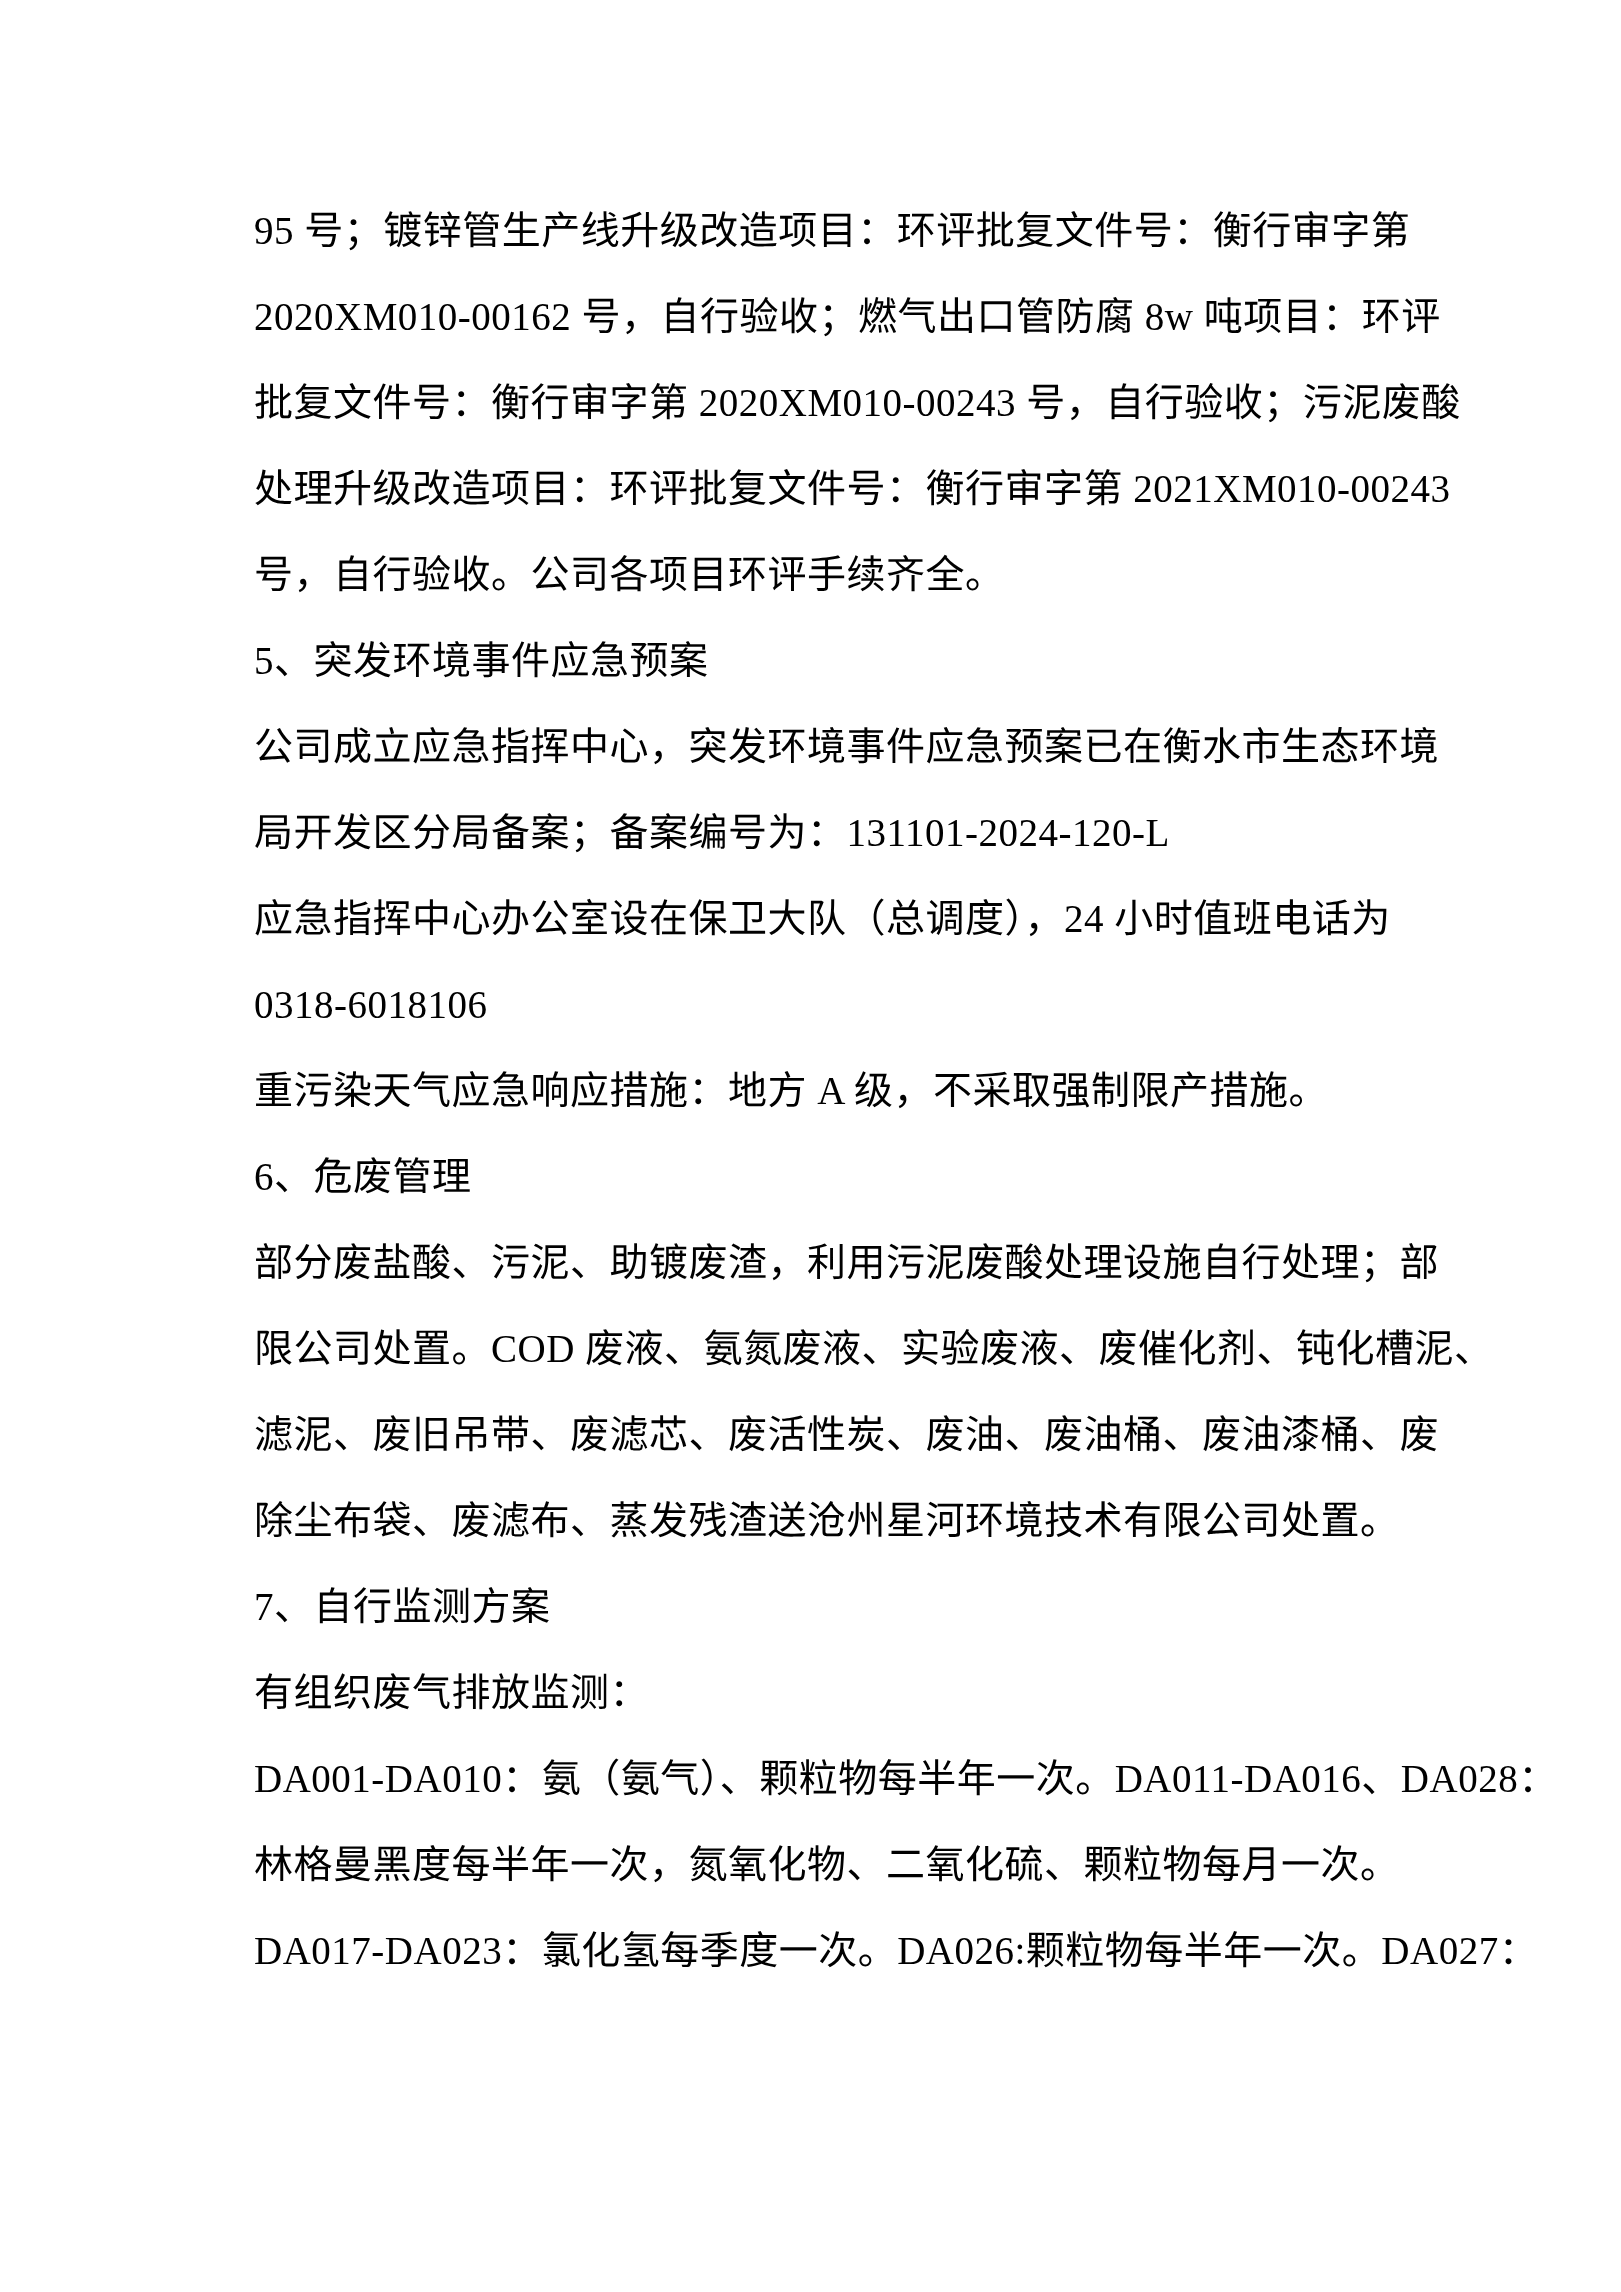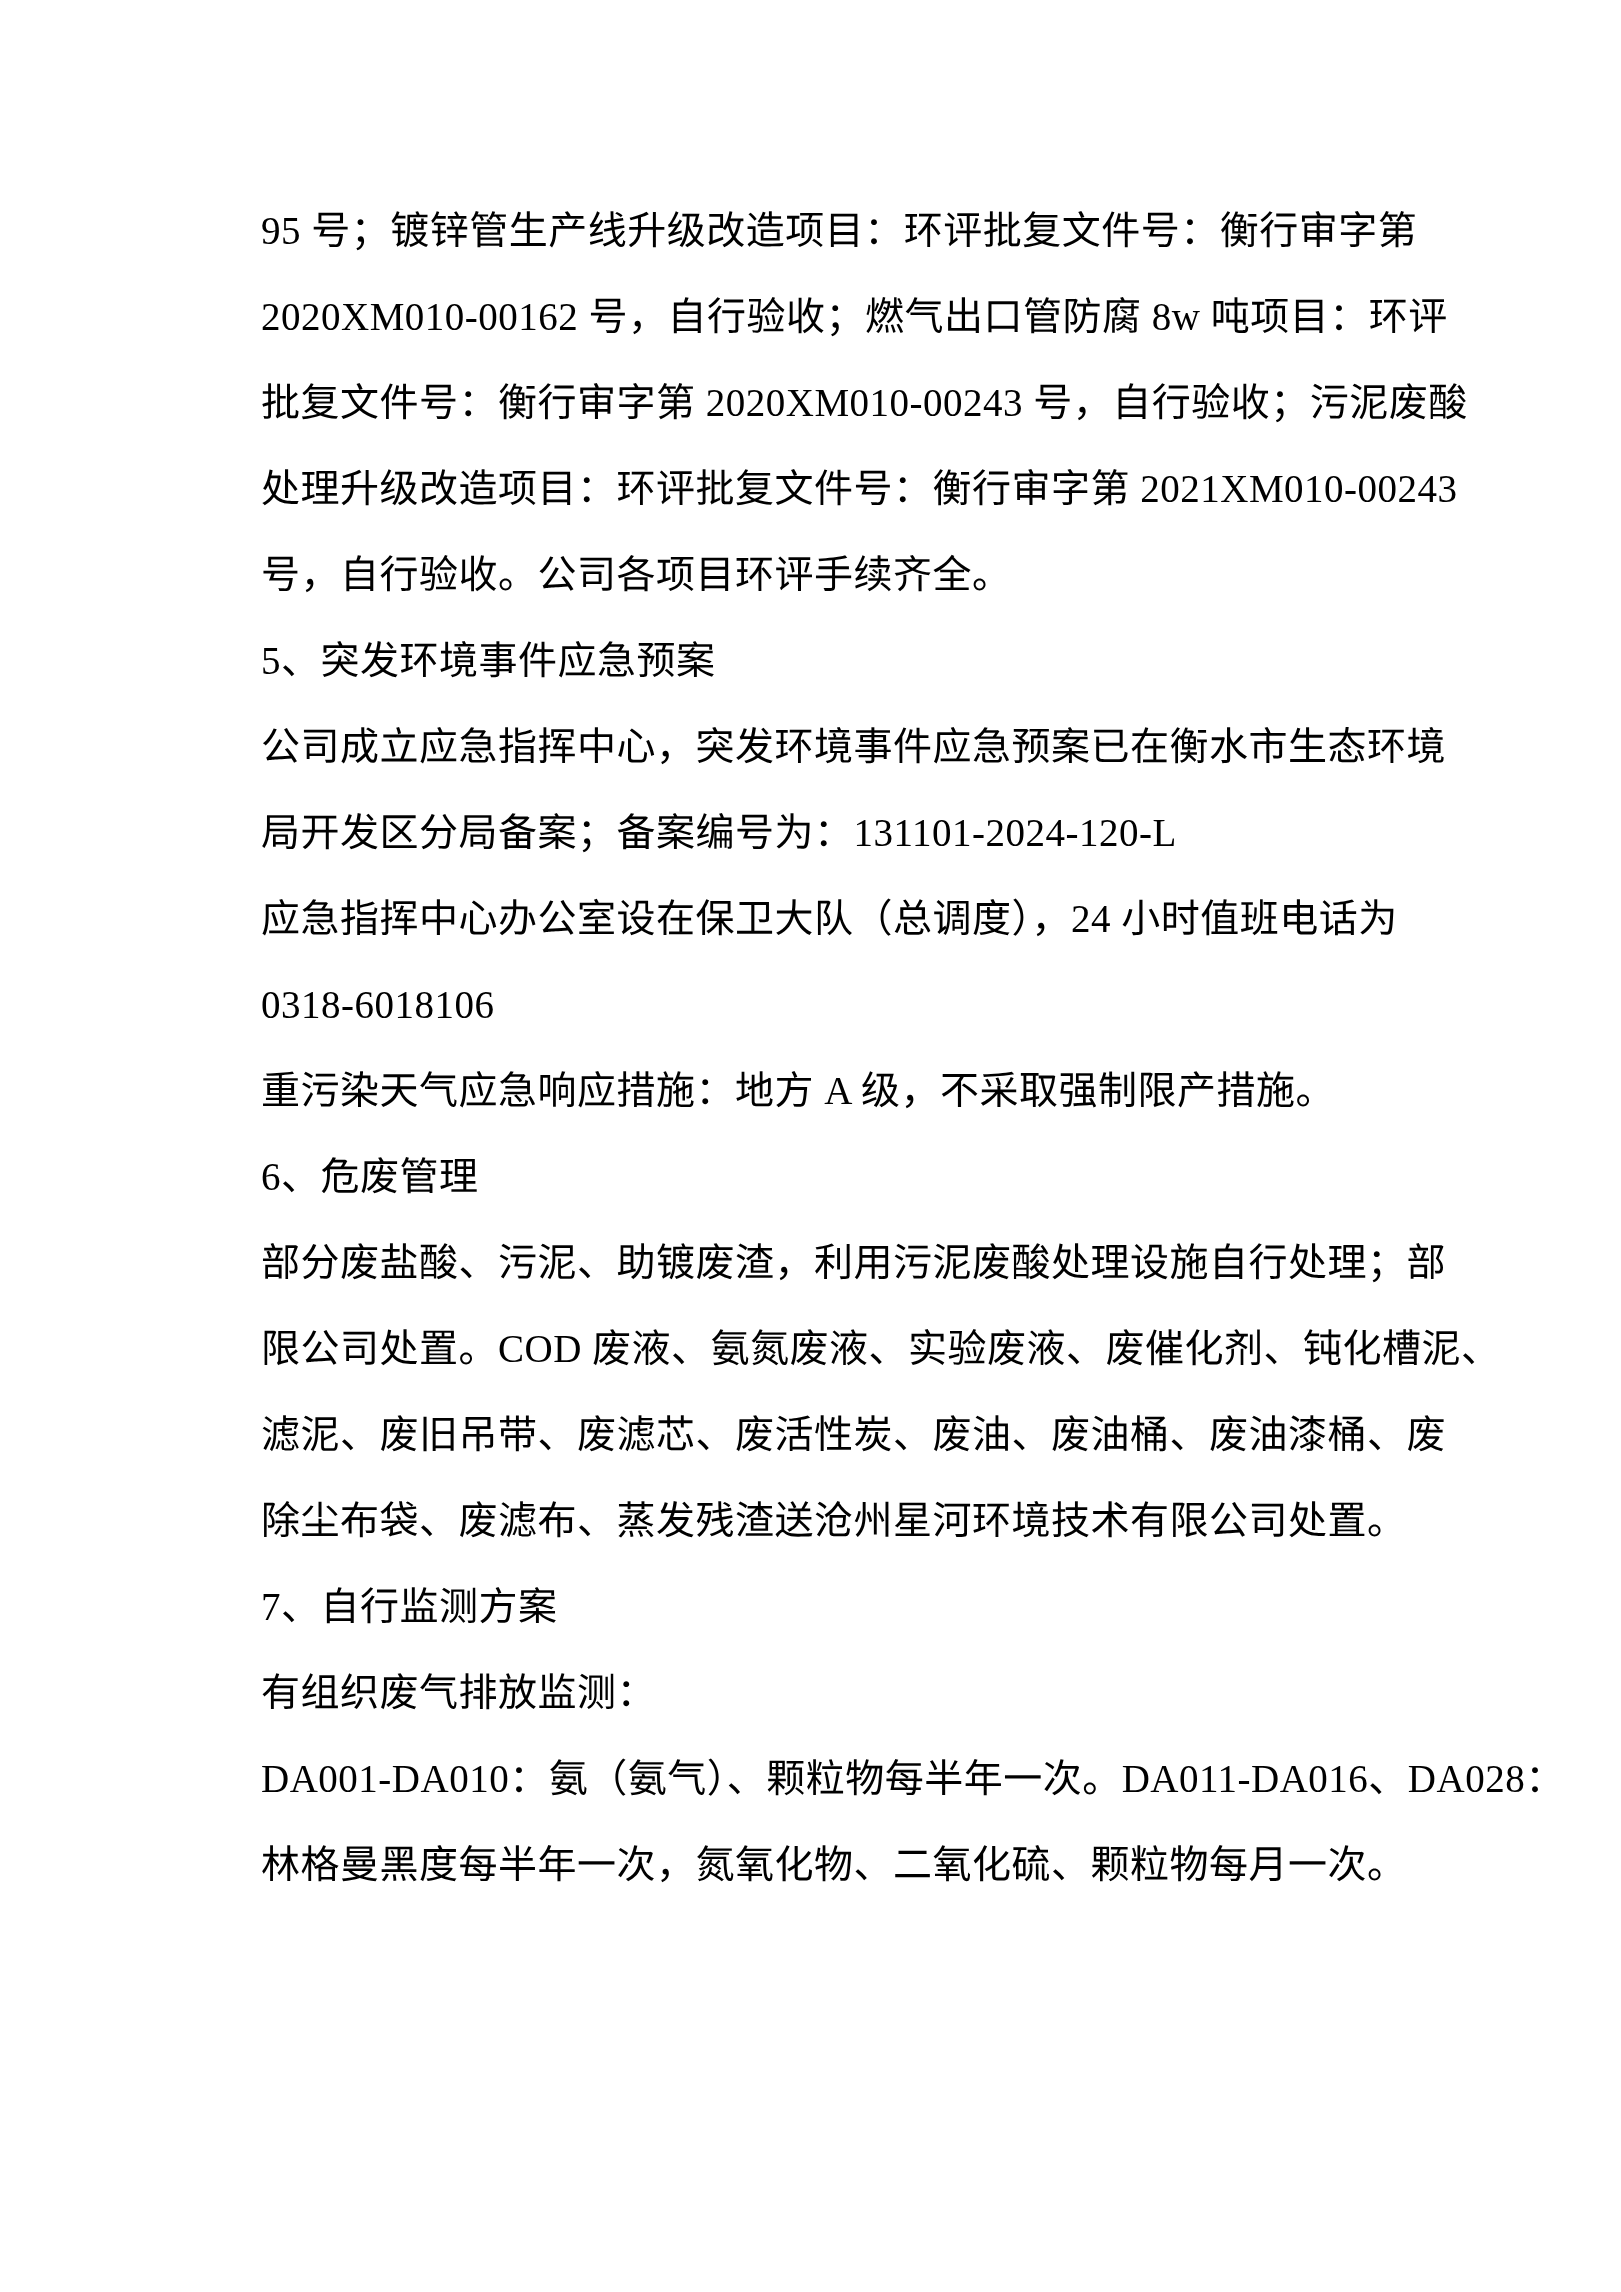--- a/index.html
+++ b/index.html
@@ -12,21 +12,21 @@
     width: 1621px;
     height: 2293px;
     background: #ffffff;
     overflow: hidden;
     font-family: "Liberation Serif", "DejaVu Serif", serif;
     color: #000000;
   }
   .textblock {
     position: absolute;
     top: 188px;
-    left: 261px;
+    left: 254px;
     width: 1132px;
   }
   .line {
     font-size: 39px;
     line-height: 86px;
     height: 86px;
     white-space: nowrap;
     letter-spacing: 0.5px;
     text-align: left;
   }
@@ -53,15 +53,16 @@
     <div class="line">重污染天气应急响应措施：地方 A 级，不采取强制限产措施。</div>
     <div class="line">6、危废管理</div>
     <div class="line justify">部分废盐酸、污泥、助镀废渣，利用污泥废酸处理设施自行处理；部</div>
     <div class="line justify">限公司处置。COD 废液、氨氮废液、实验废液、废催化剂、钝化槽泥、</div>
     <div class="line justify">滤泥、废旧吊带、废滤芯、废活性炭、废油、废油桶、废油漆桶、废</div>
     <div class="line">除尘布袋、废滤布、蒸发残渣送沧州星河环境技术有限公司处置。</div>
     <div class="line">7、自行监测方案</div>
     <div class="line">有组织废气排放监测：</div>
     <div class="line justify">DA001-DA010：氨（氨气）、颗粒物每半年一次。DA011-DA016、DA028：</div>
     <div class="line justify">林格曼黑度每半年一次，氮氧化物、二氧化硫、颗粒物每月一次。</div>
+    <div class="line justify">DA017-DA023：氯化氢每季度一次。DA026:颗粒物每半年一次。DA027：</div>
   </div>
 </div>
 
 
 </body></html>

